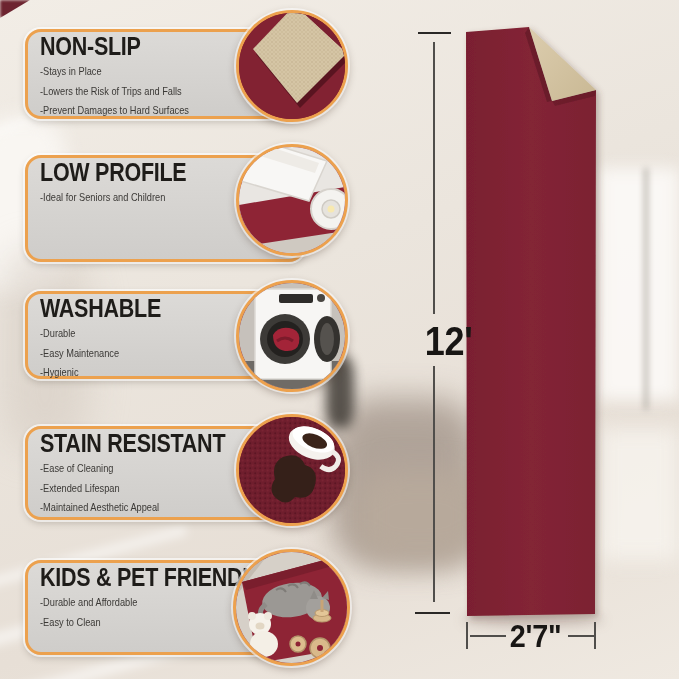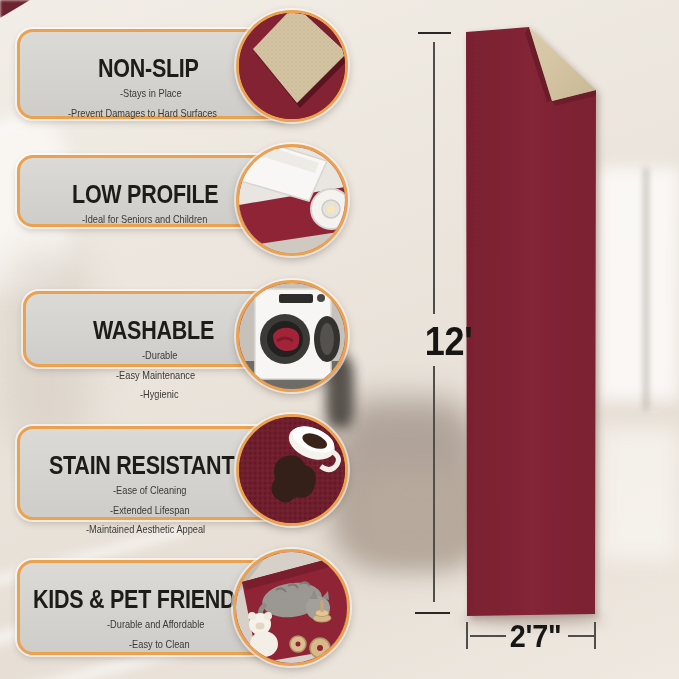--- a/index.html
+++ b/index.html
@@ -22,27 +22,27 @@
   .bg-window-frame{left:644px;top:168px;width:4px;height:242px;background:#b8b2aa;filter:blur(3px);}
   .bg-window-low{left:600px;top:428px;width:79px;height:132px;background:rgba(248,245,240,.75);filter:blur(10px);}
   .streak{background:rgba(255,255,255,.55);filter:blur(5px);}
   .bg-streak-1{left:-40px;top:598px;width:330px;height:13px;transform:rotate(-15deg);}
   .bg-streak-2{left:10px;top:645px;width:330px;height:12px;transform:rotate(-15deg);}
   .bg-streak-3{left:-50px;top:556px;width:240px;height:10px;transform:rotate(-15deg);}
   .bg-streak-top{left:-20px;top:96px;width:210px;height:8px;transform:rotate(-20deg);background:rgba(255,255,255,.4);filter:blur(4px);}
   .bg-rug-floor-shadow{left:462px;top:614px;width:142px;height:12px;background:rgba(95,65,58,.28);filter:blur(6px);border-radius:50%;}
 
   
-  .callout{left:17px;width:280px;background:linear-gradient(#dcdad7,#cfcdca);
+  .callout{left:25px;width:280px;background:linear-gradient(#dcdad7,#cfcdca);
     border:3px solid #eca14e;border-radius:16px;box-sizing:border-box;
-    padding:23px 12px 4px 12px;
-    box-shadow:0 0 0 2px rgba(255,255,255,.65),0 3px 7px rgba(60,50,40,.25);text-align:center;}
+    padding:1px 12px 4px 12px;
+    box-shadow:0 0 0 2px rgba(255,255,255,.65),0 3px 7px rgba(60,50,40,.25);}
   .co-1{top:29px;height:90px;}
-  .co-2{top:155px;height:72px;}
-  .co-3{top:291px;height:76px;margin-left:6px;}
+  .co-2{top:155px;height:107px;}
+  .co-3{top:291px;height:88px;}
   .co-4{top:426px;height:94px;text-decoration:underline;}
   .co-5{top:560px;height:95px;width:296px;}
   .c-title{margin:0 0 2px 0;font-size:25px;line-height:27px;font-weight:bold;color:#1e1c19;white-space:nowrap;}
   .c-item{font-size:11px;line-height:19.5px;color:#3b3936;white-space:nowrap;}
   .cond{display:inline-block;transform:scaleX(.84);transform-origin:left center;}
   .cond-t{display:inline-block;transform:scaleX(.86);transform-origin:left center;letter-spacing:-.3px;}
 
   
   .badge{width:112px;height:112px;border-radius:50%;border:3px solid #eca14e;
     box-sizing:border-box;overflow:hidden;background:#8c2536;
@@ -88,20 +88,21 @@
   <div class="abs bg-window-low"></div>
   <div class="abs streak bg-streak-1"></div>
   <div class="abs streak bg-streak-2"></div>
   <div class="abs streak bg-streak-3"></div>
   <div class="abs bg-streak-top"></div>
   <div class="abs bg-corner-wedge"></div>
 
   <section class="abs callout co-1">
     <h2 class="c-title"><span class="cond-t">NON-SLIP</span></h2>
     <div class="c-item"><span class="cond">-Stays in Place</span></div>
+    <div class="c-item"><span class="cond">-Lowers the Risk of Trips and Falls</span></div>
     <div class="c-item"><span class="cond">-Prevent Damages to Hard Surfaces</span></div>
   </section>
 
   <section class="abs callout co-2">
     <h2 class="c-title"><span class="cond-t">LOW PROFILE</span></h2>
     <div class="c-item"><span class="cond">-Ideal for Seniors and Children</span></div>
   </section>
 
   <section class="abs callout co-3">
     <h2 class="c-title"><span class="cond-t">WASHABLE</span></h2>

